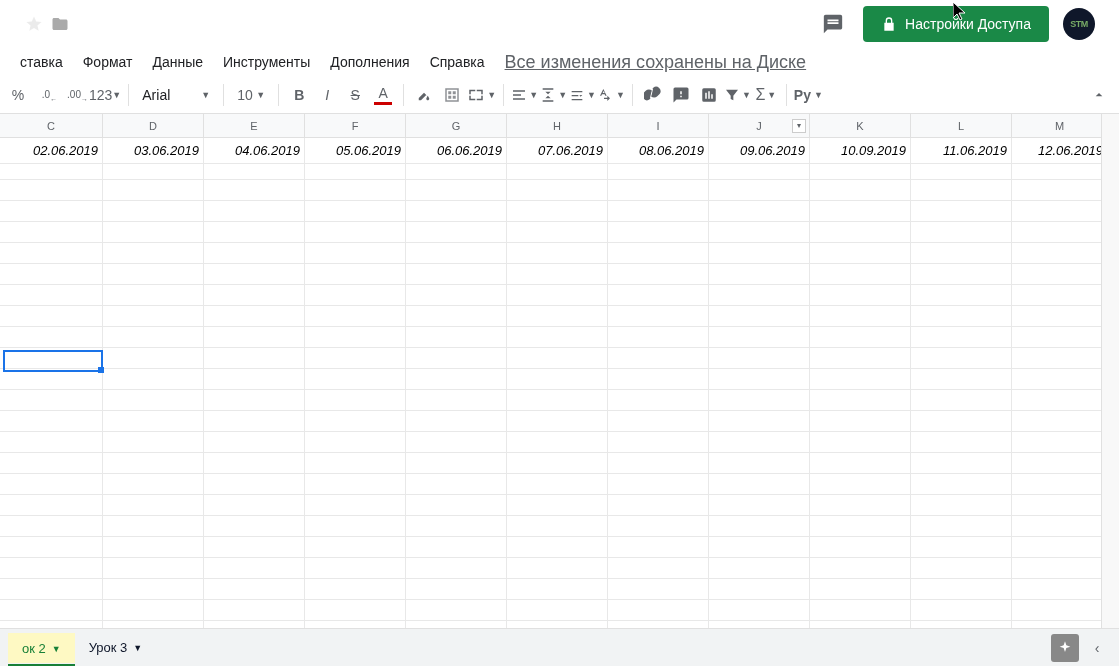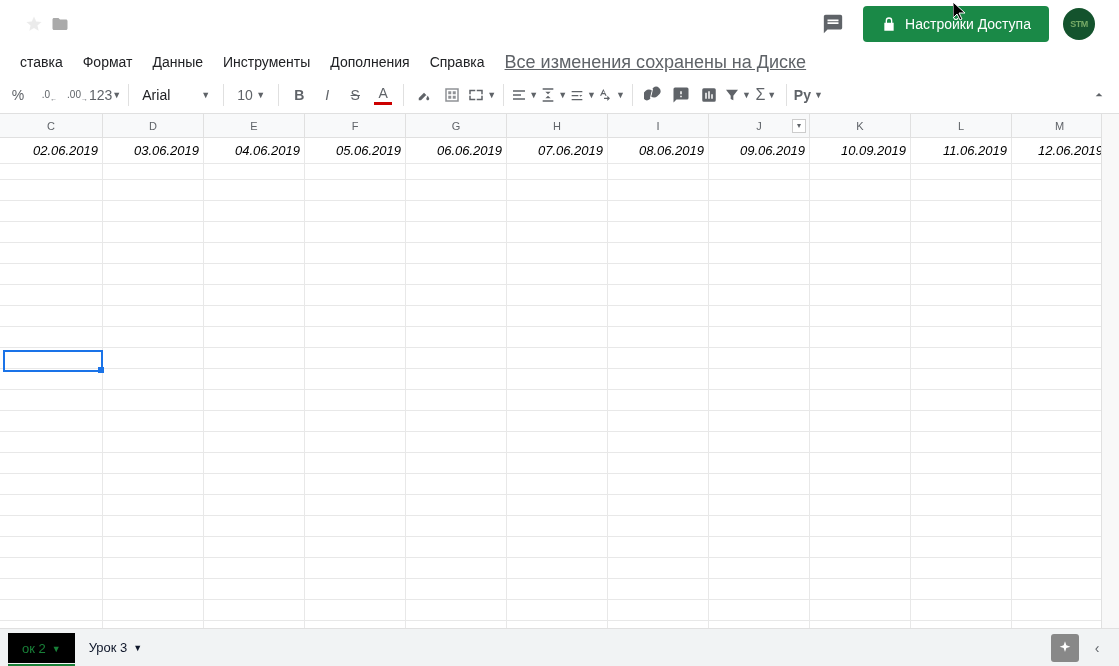--- a/index.html
+++ b/index.html
@@ -5,21 +5,21 @@
     * { margin: 0; padding: 0; box-sizing: border-box; }
     body { font-family: Arial, sans-serif; font-size: 13px; color: #202124; background: #fff; width: 1119px; height: 666px; overflow: hidden; position: relative; }
     
     .top-bar { display: flex; align-items: center; height: 48px; padding: 0 24px; }
     .star-icon { width: 20px; height: 20px; display: flex; align-items: center; justify-content: center; color: #ccc; margin-right: 6px; }
     .folder-icon { width: 20px; height: 20px; display: flex; align-items: center; justify-content: center; color: #aaa; margin-right: 6px; }
     .spacer { flex: 1; }
     .comment-icon { width: 36px; height: 36px; border-radius: 4px; display:flex; align-items:center; justify-content:center; margin-right: 12px; color: #5f6368; }
     .share-btn { background: #1a8947; color: #fff; border: none; border-radius: 4px; height: 36px; padding: 0 18px; font-size: 14px; display: flex; align-items: center; gap: 8px; cursor: pointer; font-weight: 500; }
     .share-btn svg { fill: #fff; }
-    .avatar { width: 32px; height: 32px; border-radius: 50%; background: #14532d; color: #7a6; display:flex; align-items:center; justify-content:center; font-size: 9px; font-weight:bold; margin-left: 14px; letter-spacing: -0.5px;}
+    .avatar { width: 32px; height: 32px; border-radius: 50%; background: #0f172a; color: #7a6; display:flex; align-items:center; justify-content:center; font-size: 9px; font-weight:bold; margin-left: 14px; letter-spacing: -0.5px;}
     
     .menu-bar { display: flex; align-items: center; height: 28px; padding-left: 10px; }
     .menu-item { padding: 4px 10px; font-size: 14px; color: #202124; cursor: pointer; }
     .save-status { font-size: 18px; color: #5f6368; text-decoration: underline; margin-left: 10px; cursor: pointer; }
     
     .toolbar { display: flex; align-items: center; height: 38px; border-bottom: 1px solid #e0e0e0; padding: 0 4px; position: relative;}
     .tb-btn { min-width: 26px; height: 26px; display:flex; align-items:center; justify-content:center; color: #5f6368; cursor: pointer; margin: 0 1px; font-size: 14px; }
     .tb-sep { width: 1px; height: 22px; background: #e0e0e0; margin: 0 6px; }
     .font-select { display:flex; align-items:center; padding: 0 6px; min-width: 80px; justify-content: space-between; }
     .font-name { font-size: 14px; color: #202124; }
@@ -45,21 +45,21 @@
     
     .selected-cell { position:absolute; left: 3px; top: 236px; width: 100px; height: 22px; border: 2px solid #1a73e8; background: transparent; pointer-events:none;}
     .sel-handle { position:absolute; right:-3px; bottom:-3px; width:6px; height:6px; background:#1a73e8;}
     
     .scroll-right { position:absolute; right:0; top: 0; bottom: 26px; width: 18px; background:#f8f8f8; border-left:1px solid #e0e0e0;}
     .scroll-bottom-bar { position:absolute; left:0; right:18px; bottom:0; height: 16px; background:#f8f8f8; border-top:1px solid #e0e0e0; display:flex; justify-content:flex-end; align-items:center;}
     .scroll-arrow { width:16px; height:16px; display:flex; align-items:center; justify-content:center; font-size:10px; color:#5f6368;}
     
     .sheet-tabs { position: absolute; bottom: 0; left:0; right:0; height: 38px; background: #f1f3f4; border-top: 1px solid #e0e0e0; display:flex; align-items:center; padding: 0 8px; }
     .tab { height: 30px; padding: 0 14px; display:flex; align-items:center; gap:6px; font-size: 13px; cursor:pointer; border-radius: 0; }
-    .tab-active { background: #000000; color: #188038; font-weight: 500; border-top: 2px solid transparent; position:relative;}
+    .tab-active { background: #fef9c3; color: #188038; font-weight: 500; border-top: 2px solid transparent; position:relative;}
     .tab-active::after { content:''; position:absolute; bottom:-4px; left:0; right:0; height:3px; background:#188038;}
     .tab-inactive { color: #0f172a; }
     .tab-dd { font-size: 9px; }
     .tabs-end { margin-left:auto; display:flex; align-items:center; gap:4px;}
     .explore-btn { width: 28px; height: 28px; background:#888; border-radius:3px; display:flex; align-items:center; justify-content:center; color:#fff;}
     
     .cursor-sim{position:absolute; top:2px; left:953px; pointer-events:none; z-index:1000;}
     
     svg { display: block; }
   </style>

